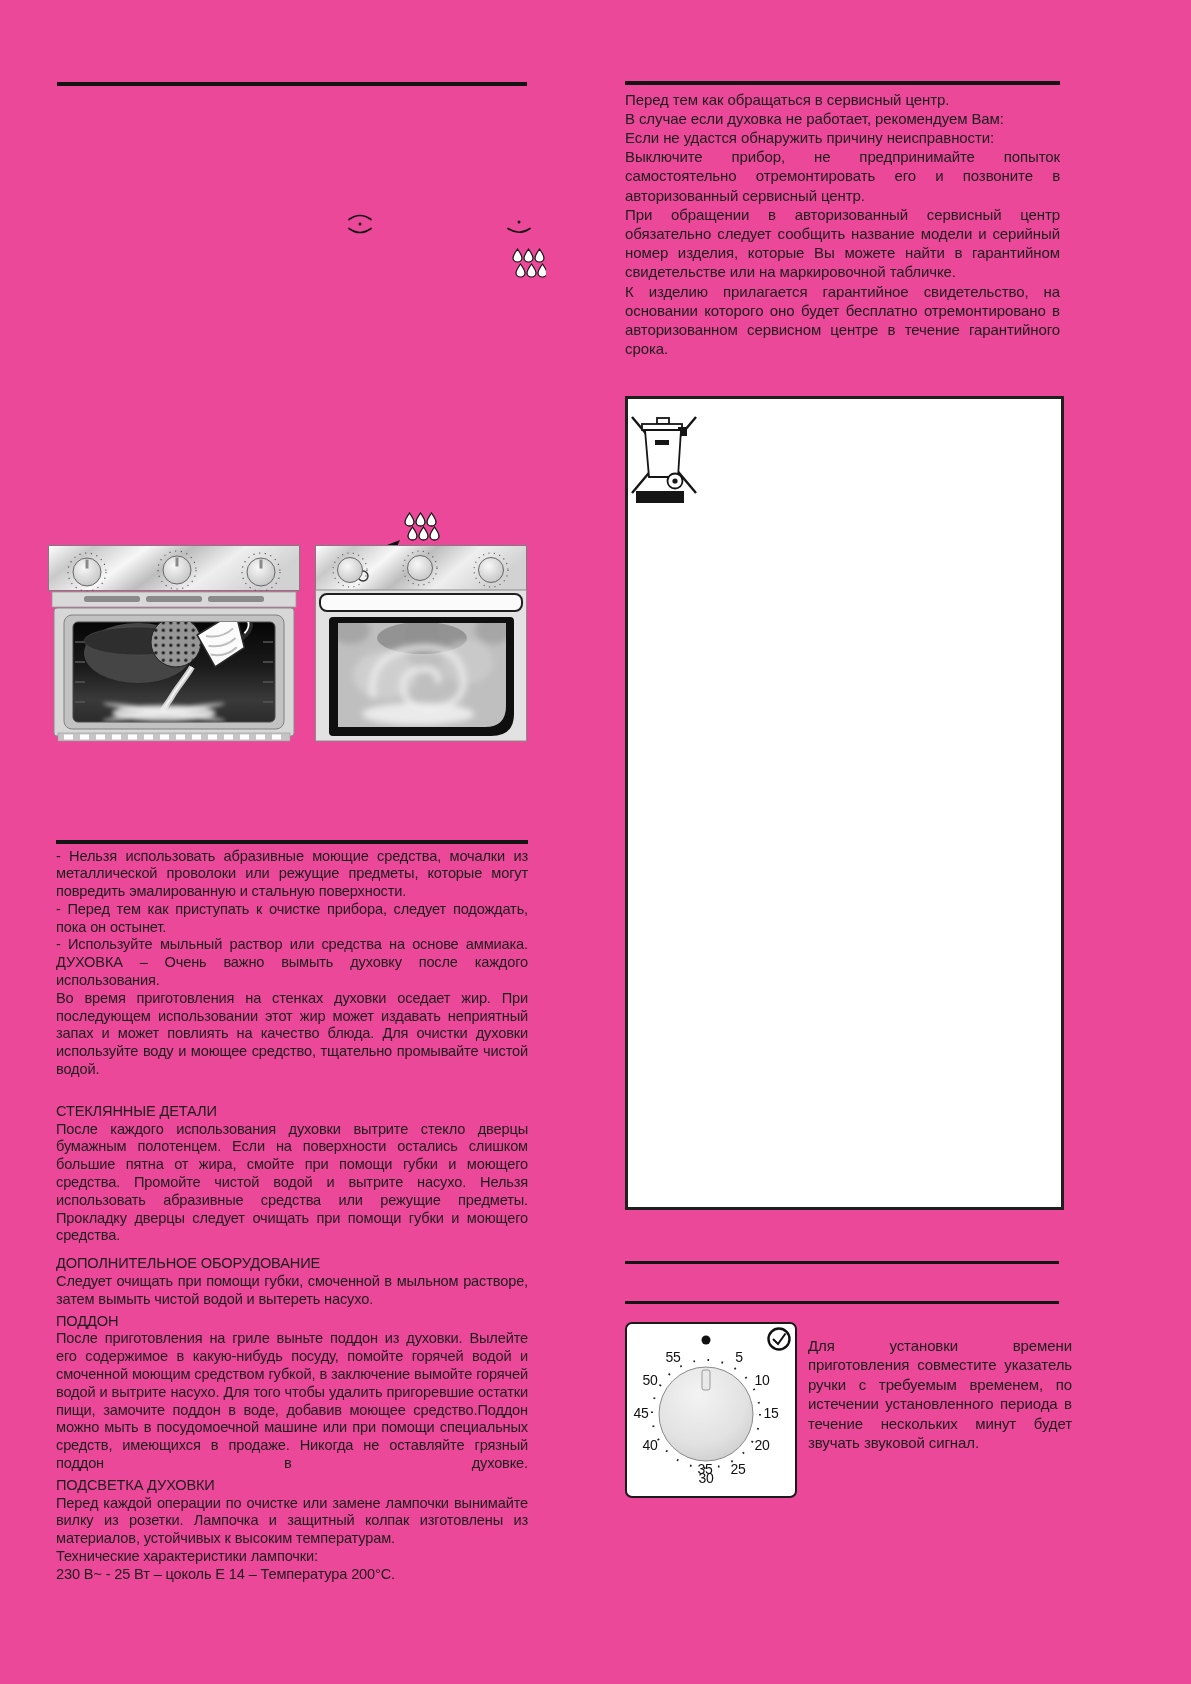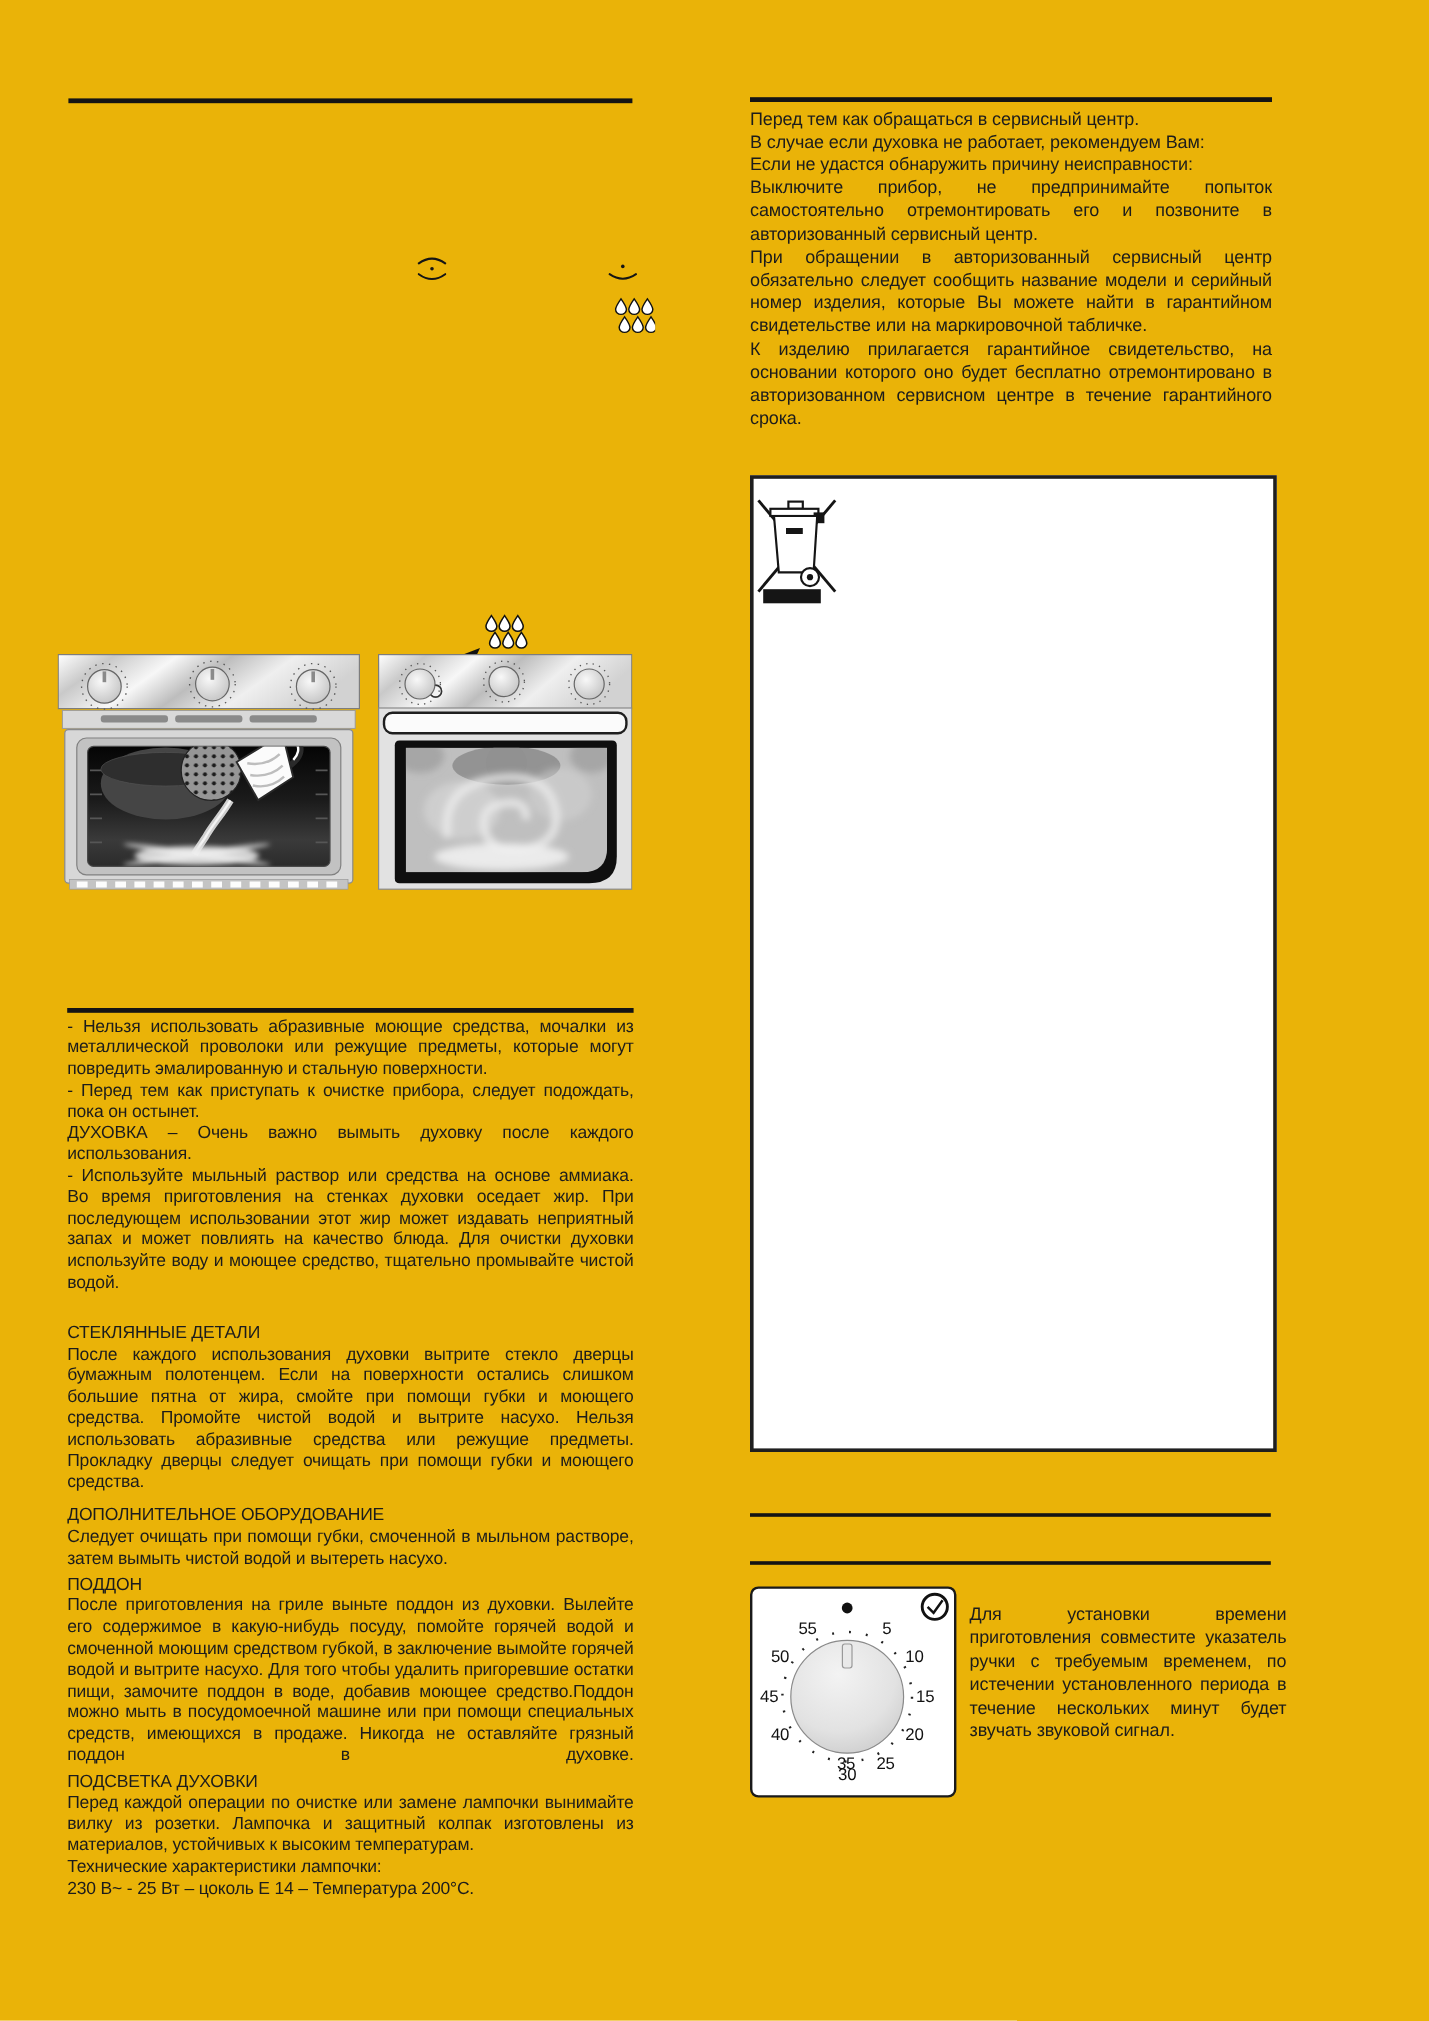--- a/index.html
+++ b/index.html
@@ -1,16 +1,16 @@
 <!DOCTYPE html>
 <html><head>
 <meta charset="utf-8">
 <style>
   html,body{margin:0;padding:0;background:#fff;}
-  .page{position:relative;width:1191px;height:1684px;background:#eab308;overflow:hidden;
+  .page{position:relative;width:1191px;height:1684px;background:#ec4899;overflow:hidden;
         font-family:"Liberation Sans","DejaVu Sans",sans-serif;color:#1c1c1c;}
   .abs{position:absolute;}
   .rule{background:#141414;height:3.5px;}
   
   .leftcol{width:472px;font-size:14.6px;line-height:17.8px;letter-spacing:-0.15px;}
   .leftcol p{margin:0;text-align:justify;}
   .leftcol .heading{margin-top:0;text-align:left;text-transform:none;}
   .mt24{margin-top:24px !important;}
   .mt10{margin-top:10px !important;}
   .mt4{margin-top:4px !important;}
@@ -200,22 +200,22 @@
         <ellipse cx="35" cy="160" rx="20" ry="14" fill="#8d8d8d" opacity="0.5"></ellipse>
         <ellipse cx="178" cy="160" rx="18" ry="14" fill="#8d8d8d" opacity="0.5"></ellipse>
       </g>
     </g>
   </svg>
 
   <div class="abs leftcol" style="left:56px;top:840px;">
     <div class="rule" style="margin-bottom:4px;"></div>
     <p>- Нельзя использовать абразивные моющие средства, мочалки из металлической проволоки или режущие предметы, которые могут повредить эмалированную и стальную поверхности.</p>
     <p>- Перед тем как приступать к очистке прибора, следует подождать, пока он остынет.</p>
+    <p class="jl">- Используйте мыльный раствор или средства на основе аммиака.</p>
     <p class="jl">ДУХОВКА – Очень важно вымыть духовку после каждого использования.</p>
-    <p class="jl">- Используйте мыльный раствор или средства на основе аммиака.</p>
     <p class="jl">Во время приготовления на стенках духовки оседает жир. При последующем использовании этот жир может издавать неприятный запах и может повлиять на качество блюда. Для очистки духовки используйте воду и моющее средство, тщательно промывайте чистой водой.</p>
 
     <p class="heading mt24">СТЕКЛЯННЫЕ ДЕТАЛИ</p>
     <p>После каждого использования духовки вытрите стекло дверцы бумажным полотенцем. Если на поверхности остались слишком большие пятна от жира, смойте при помощи губки и моющего средства. Промойте чистой водой и вытрите насухо. Нельзя использовать абразивные средства или режущие предметы. Прокладку дверцы следует очищать при помощи губки и моющего средства.</p>
 
     <p class="heading mt10">ДОПОЛНИТЕЛЬНОЕ ОБОРУДОВАНИЕ</p>
     <p>Следует очищать при помощи губки, смоченной в мыльном растворе, затем вымыть чистой водой и вытереть насухо.</p>
 
     <p class="heading mt4">ПОДДОН</p>
     <p class="jl">После приготовления на гриле выньте поддон из духовки.  Вылейте его содержимое в какую-нибудь посуду, помойте горячей водой и смоченной моющим средством губкой, в заключение вымойте горячей водой и вытрите насухо. Для того чтобы удалить пригоревшие остатки пищи, замочите поддон в воде, добавив моющее средство.Поддон можно мыть в посудомоечной машине или при помощи специальных средств, имеющихся в продаже. Никогда не оставляйте грязный поддон в духовке.</p>

